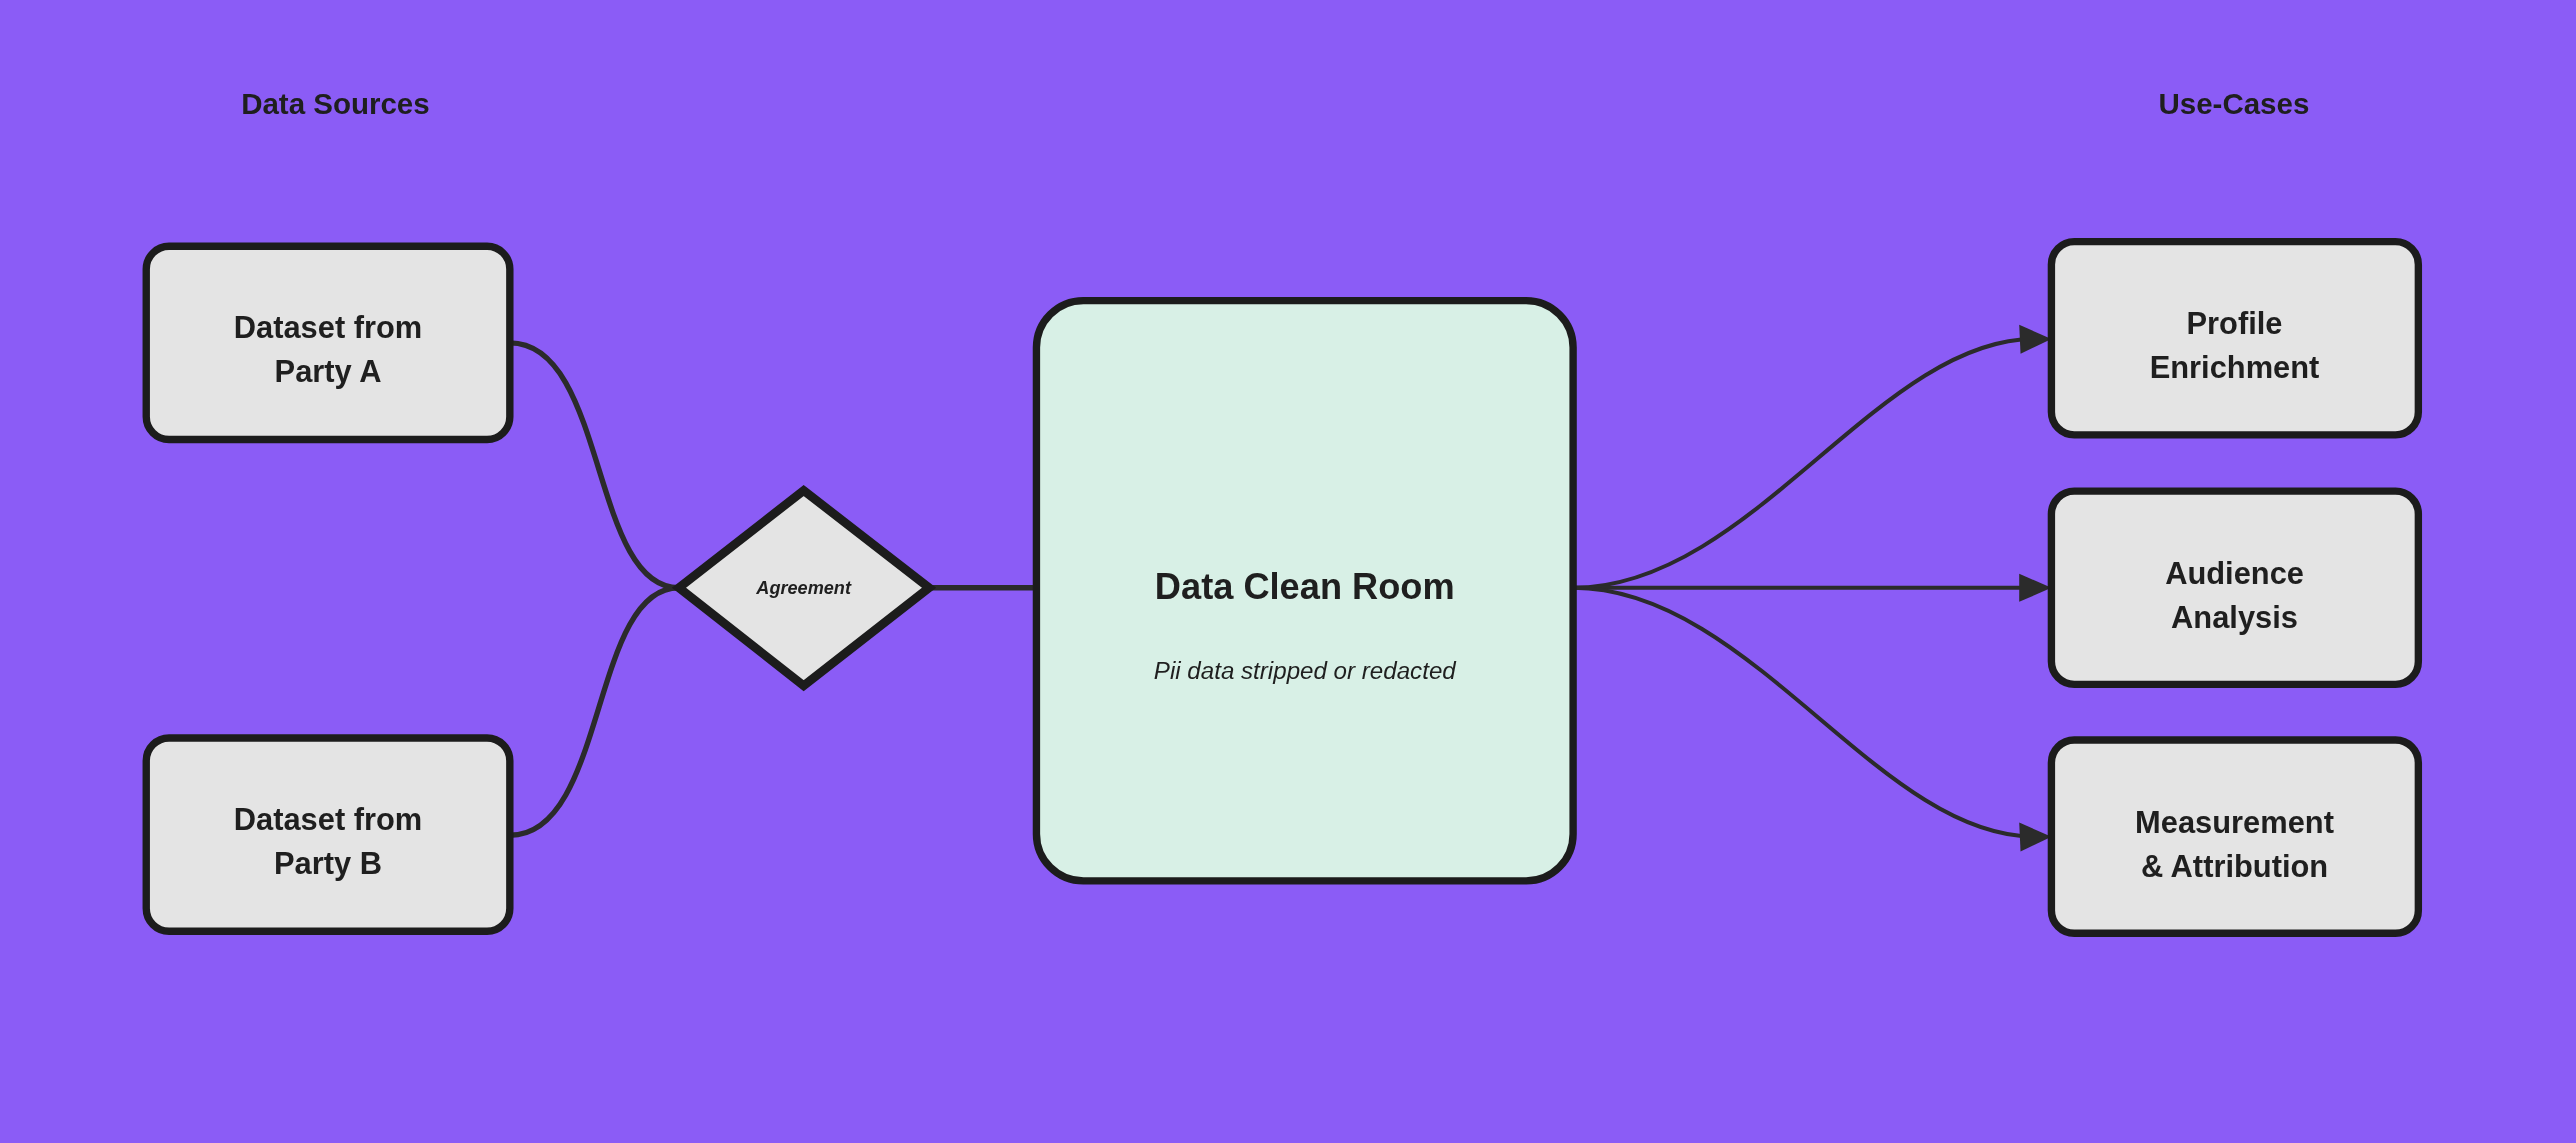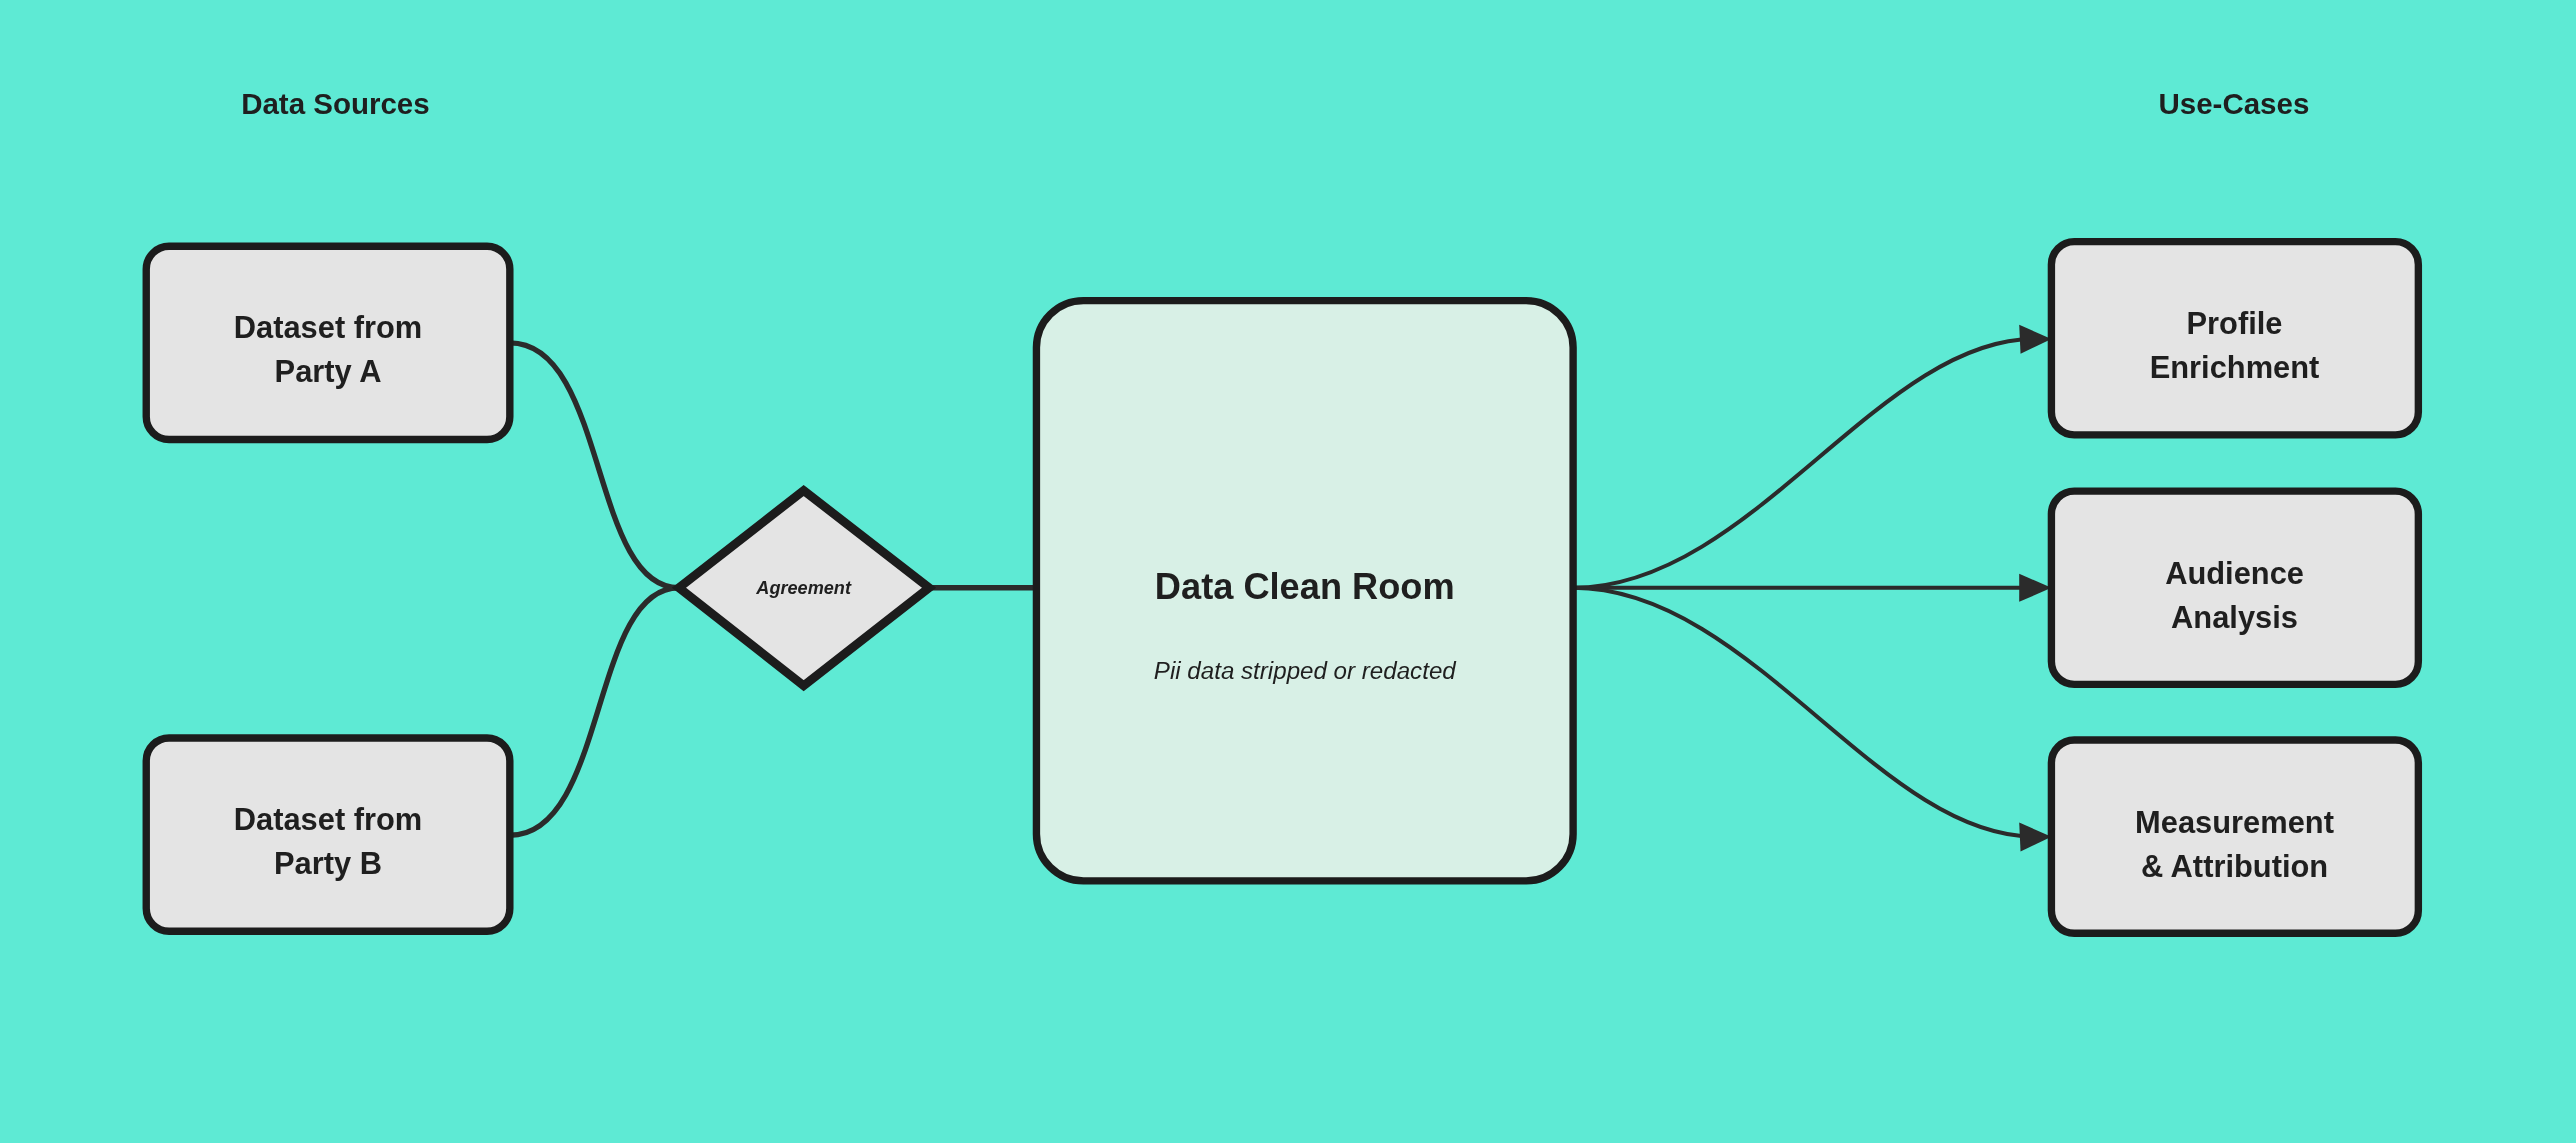--- a/index.html
+++ b/index.html
@@ -11,21 +11,21 @@
   body {
     width: 2576px;
     height: 1144px;
     overflow: hidden;
     font-family: "Liberation Sans", sans-serif;
   }
   #diagram-root {
     position: relative;
     width: 2576px;
     height: 1144px;
-    background: #5eead4;
+    background: #8b5cf6;
   }
   svg.diagram-canvas {
     display: block;
     width: 2576px;
     height: 1144px;
   }
   .col-header {
     font-family: "Liberation Sans", sans-serif;
     font-weight: bold;
     font-size: 44px;

